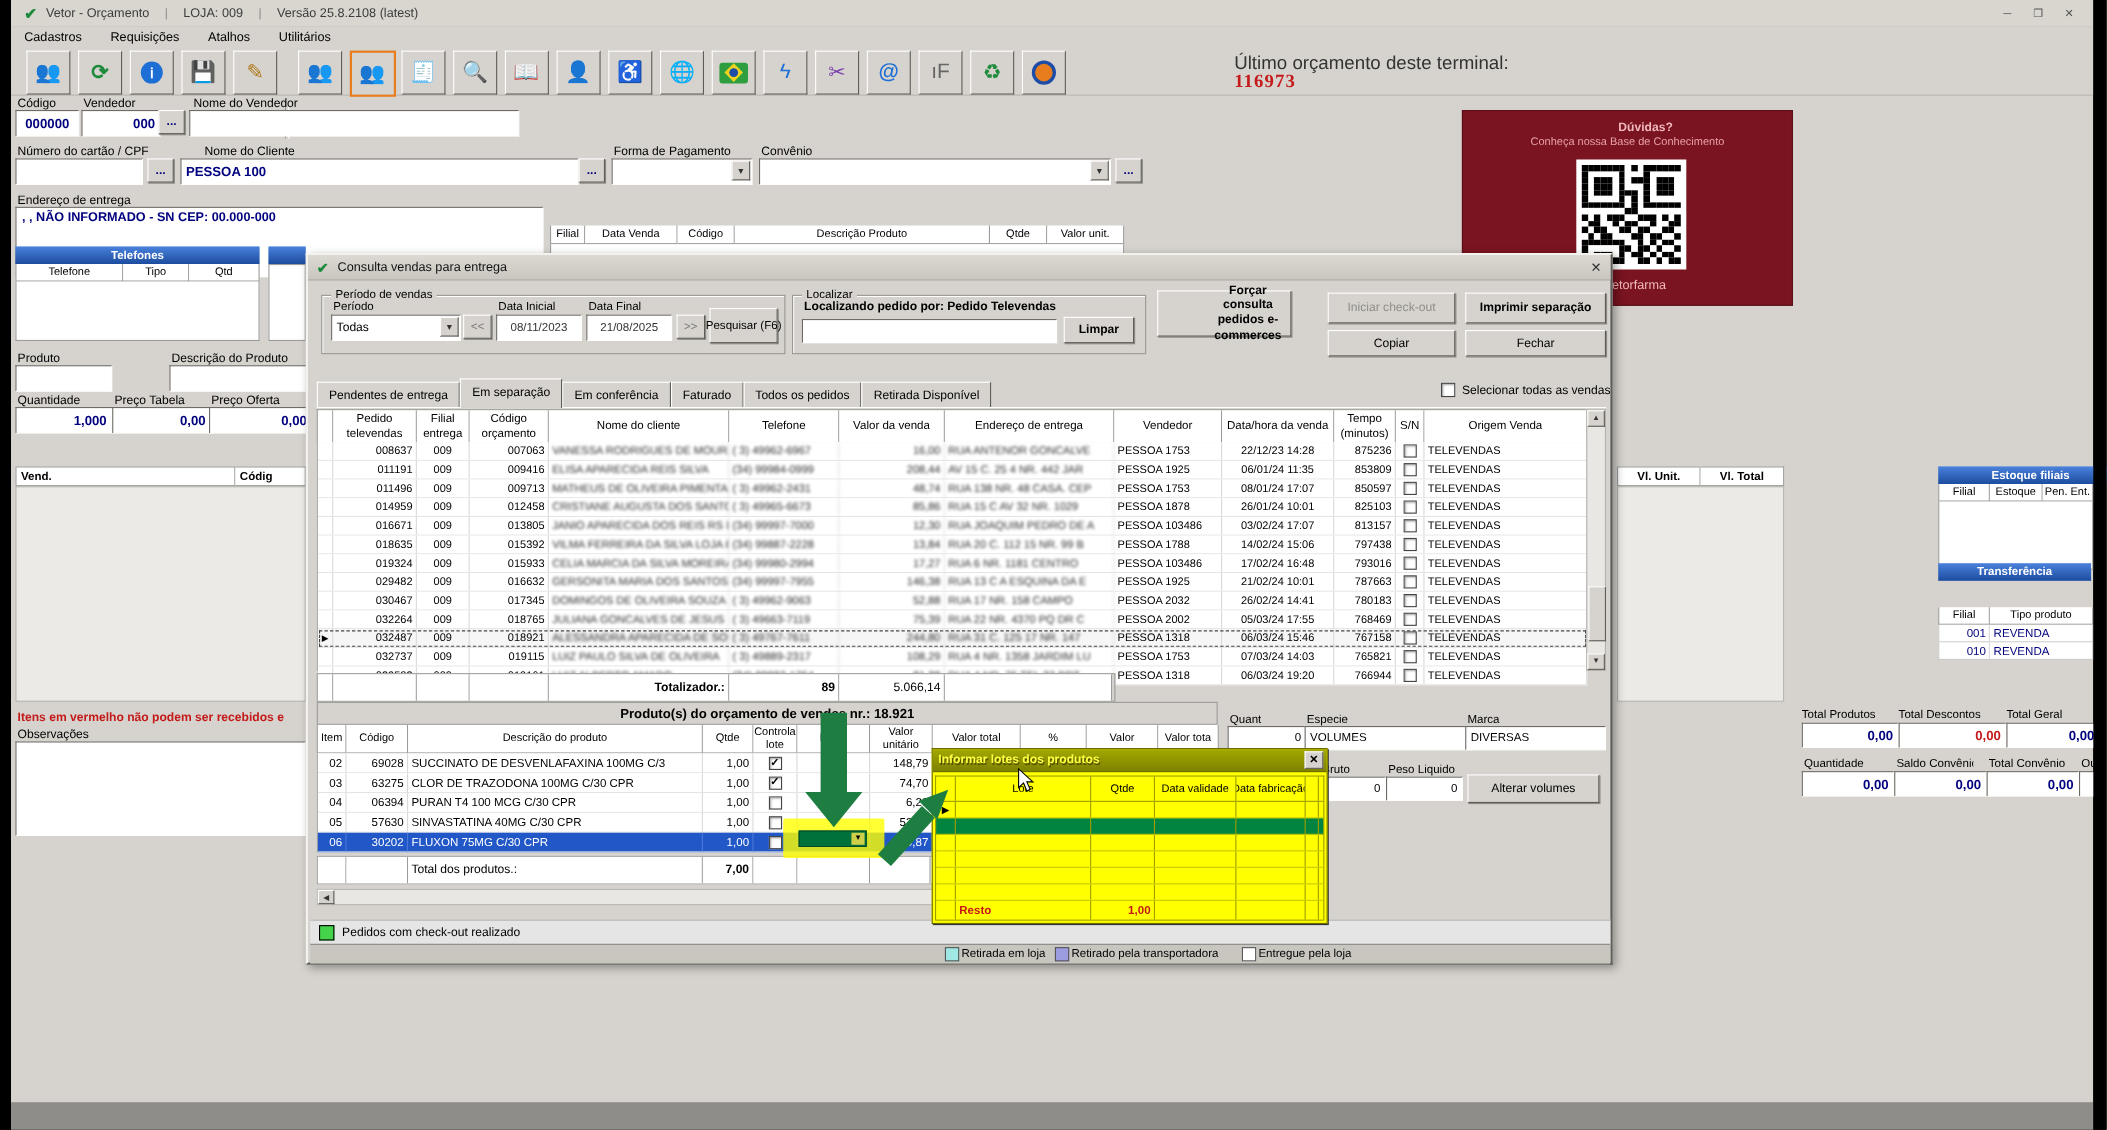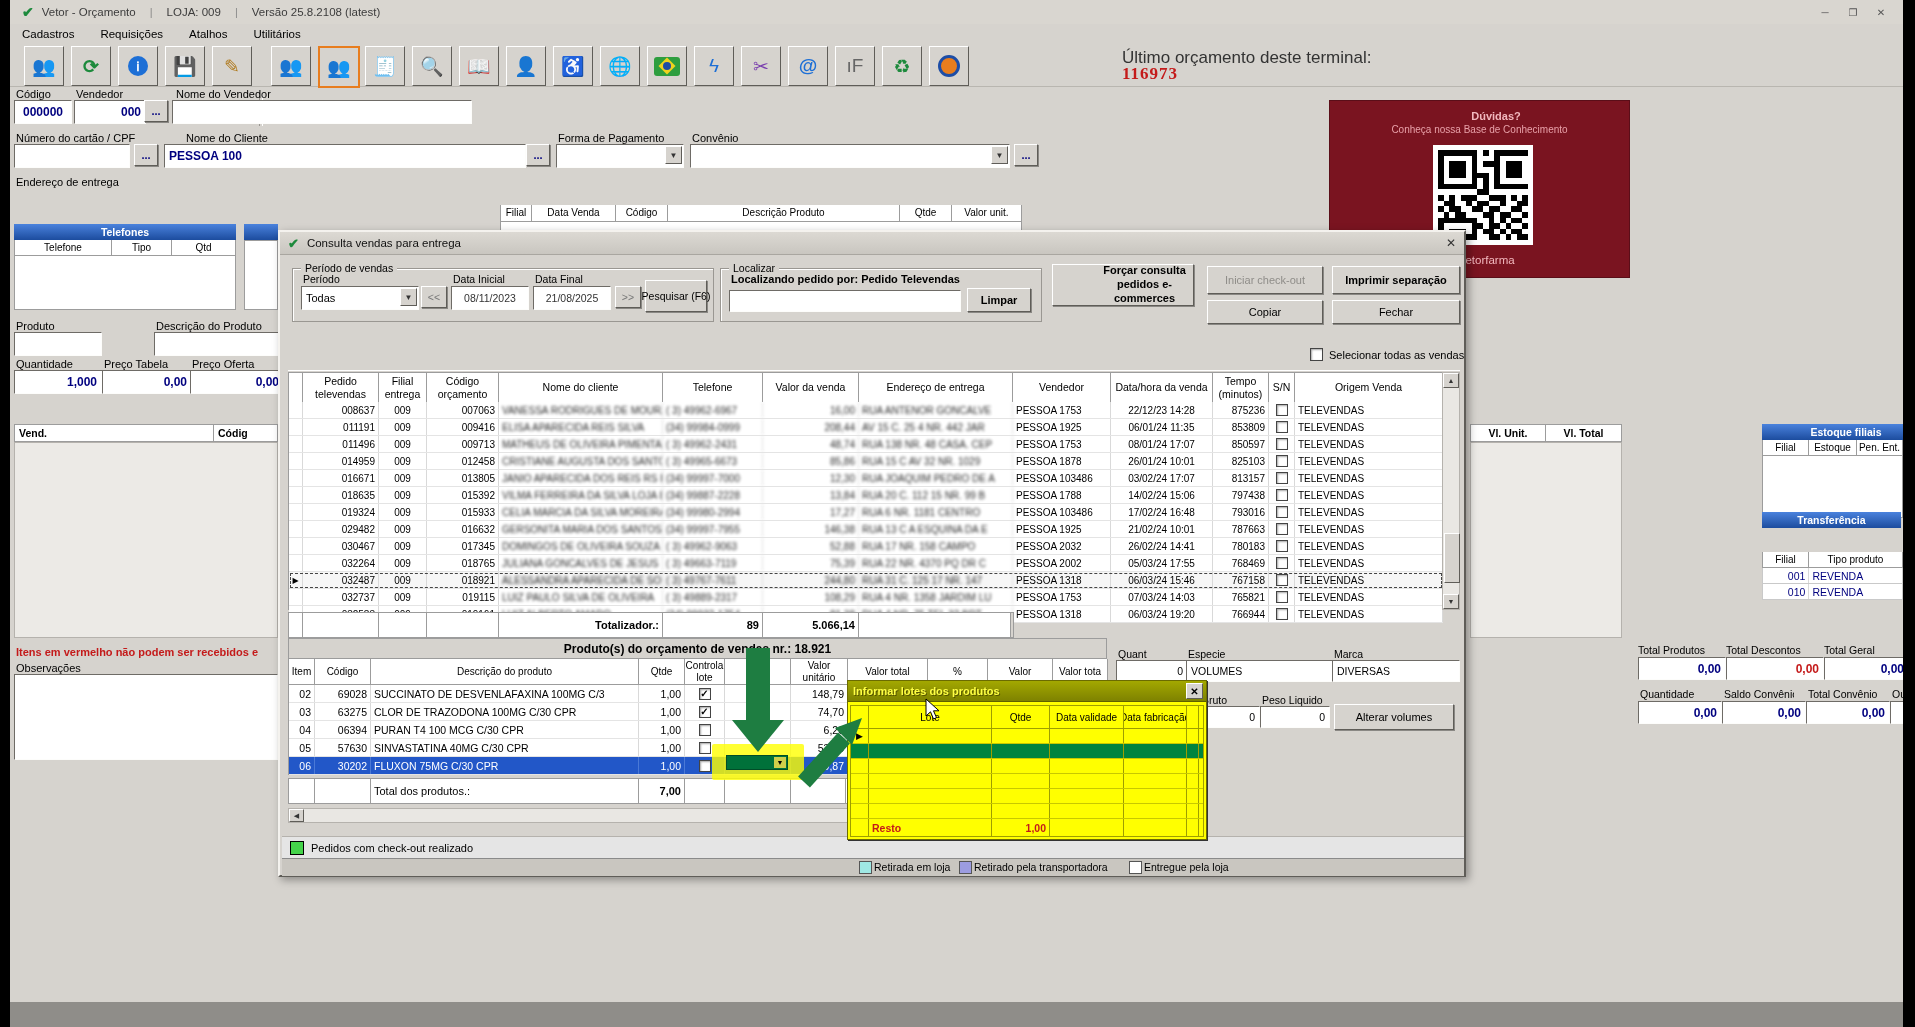--- a/index.html
+++ b/index.html
@@ -154,20 +154,23 @@
   <div class="abs in" style="left:556px;top:144px;width:126px;height:22px;">
     <span class="abs sb-btn" style="right:1px;top:1px;width:17px;height:18px;font-size:8px;">▼</span>
   </div>
   <div class="abs lbl" style="left:692px;top:132px;">Convênio</div>
   <div class="abs in" style="left:690px;top:144px;width:318px;height:22px;">
     <span class="abs sb-btn" style="right:1px;top:1px;width:17px;height:18px;font-size:8px;">▼</span>
   </div>
   <div class="abs btn" style="left:1014px;top:144px;width:24px;height:22px;color:#00007f;font-weight:bold;">...</div>
 
   <div class="abs lbl" style="left:16px;top:176px;">Endereço de entrega</div>
+  <div class="abs in" style="left:14px;top:188px;width:478px;height:62px;">
+    <div class="nv" style="padding:3px 5px;font-size:11.5px;">, , NÃO INFORMADO - SN CEP: 00.000-000</div>
+  </div>
 
   <div class="abs" id="lastitems-cols" style="left:500px;top:205px;width:522px;height:17px;display:flex;">
       <div class="hcell" style="width: 32px; height: 17px; border-left: 1px solid rgb(156, 156, 156); font-size: 10px;">Filial</div>
       <div class="hcell" style="width: 84px; height: 17px; border-left: none; font-size: 10px;">Data Venda</div>
       <div class="hcell" style="width: 52px; height: 17px; border-left: none; font-size: 10px;">Código</div>
       <div class="hcell" style="width: 232px; height: 17px; border-left: none; font-size: 10px;">Descrição Produto</div>
       <div class="hcell" style="width: 52px; height: 17px; border-left: none; font-size: 10px;">Qtde</div>
       <div class="hcell" style="width: 70px; height: 17px; border-left: none; font-size: 10px;">Valor unit.</div>
     </div>
   <div class="abs" style="left:500px;top:222px;width:522px;height:20px;background:#fff;border:1px solid #9c9c9c;border-top:none;box-sizing:border-box;"></div>
@@ -542,27 +545,35 @@
       <div class="abs btn" style="left:352px;top:11px;width:62px;height:32px;font-size:10.5px;">Pesquisar (F6)</div>
     </div>
 
     <div class="grp" style="left:440px;top:36px;width:320px;height:52px;">
       <span class="grp-lb">Localizar</span>
       <span class="abs lbl" style="left:10px;top:4px;font-weight:bold;">Localizando pedido por: Pedido Televendas</span>
       <div class="abs in" style="left:8px;top:21px;width:230px;height:20px;"></div>
       <div class="abs btn" style="left:246px;top:19px;width:64px;height:24px;font-weight:bold;">Limpar</div>
     </div>
 
-    <div class="abs btn" style="left:772px;top:32px;width:142px;height:42px;font-weight:bold;white-space:pre-line;line-height:1.25;padding-left:43px;">Forçar consulta
+    <div class="abs btn" style="left:772px;top:32px;width:122px;height:42px;font-weight:bold;white-space:pre-line;line-height:1.25;padding-left:43px;">Forçar consulta
 pedidos e-commerces</div>
     <div class="abs btn" style="left:927px;top:34px;width:116px;height:28px;color:#8f8d89;">Iniciar check-out</div>
     <div class="abs btn" style="left:1052px;top:34px;width:128px;height:28px;font-weight:bold;">Imprimir separação</div>
     <div class="abs btn" style="left:927px;top:68px;width:116px;height:24px;">Copiar</div>
     <div class="abs btn" style="left:1052px;top:68px;width:128px;height:24px;">Fechar</div>
 
+    <div class="abs f" id="tabs" style="left:8px;top:115px;height:24px;align-items:flex-end;">
+        <div class="tab">Pendentes de entrega</div>
+        <div class="tab active">Em separação</div>
+        <div class="tab">Em conferência</div>
+        <div class="tab">Faturado</div>
+        <div class="tab">Todos os pedidos</div>
+        <div class="tab">Retirada Disponível</div>
+      </div>
     <div class="abs" style="left:8px;top:138px;width:1172px;height:1px;background:#fff;"></div>
     <div class="abs f" style="left:1030px;top:116px;gap:6px;">
       <span class="cb"></span>
       <span class="lbl">Selecionar todas as vendas</span>
     </div>
 
     <div class="abs" id="sales-head" style="left:8px;top:140px;width:1154px;height:30px;display:flex;border-left:1px solid #9c9c9c;border-top:1px solid #9c9c9c;box-sizing:content-box;">
         <div class="hcell" style="width: 14px;"></div>
         <div class="hcell" style="width: 76px;">Pedido
 televendas</div>
@@ -811,21 +822,21 @@
       <div class="abs" style="left:1px;top:160px;width:14px;height:48px;background:#d6d3ce;border:1px solid;border-color:#fff #5f5d58 #5f5d58 #fff;"></div>
     </div>
 
     <div class="abs" id="totalizer" style="left:8px;top:380px;width:724px;height:24px;display:flex;border:1px solid #9c9c9c;box-sizing:content-box;background:#d6d3ce;">
         <div class="cell" style="width: 14px; height: 24px; justify-content: flex-end; font-weight: bold; font-size: 11px; background: rgb(255, 255, 255); border-right: 1px solid rgb(156, 156, 156);"></div>
         <div class="cell" style="width: 76px; height: 24px; justify-content: flex-end; font-weight: bold; font-size: 11px; background: rgb(255, 255, 255); border-right: 1px solid rgb(156, 156, 156);"></div>
         <div class="cell" style="width: 48px; height: 24px; justify-content: flex-end; font-weight: bold; font-size: 11px; background: rgb(255, 255, 255); border-right: 1px solid rgb(156, 156, 156);"></div>
         <div class="cell" style="width: 72px; height: 24px; justify-content: flex-end; font-weight: bold; font-size: 11px; background: rgb(255, 255, 255); border-right: 1px solid rgb(156, 156, 156);"></div>
         <div class="cell" style="width: 164px; height: 24px; justify-content: flex-end; font-weight: bold; font-size: 11px; background: rgb(255, 255, 255); border-right: 1px solid rgb(156, 156, 156);">Totalizador.:</div>
         <div class="cell" style="width: 100px; height: 24px; justify-content: flex-end; font-weight: bold; font-size: 11px; background: rgb(255, 255, 255); border-right: 1px solid rgb(156, 156, 156);">89</div>
-        <div class="cell" style="width: 96px; height: 24px; justify-content: flex-end; font-weight: bold; font-size: 11px; background: rgb(255, 255, 255); border-right: 1px solid rgb(156, 156, 156);">5.066,14</div>
+        <div class="cell" style="width: 96px; height: 24px; justify-content: flex-end; font-weight: normal; font-size: 11px; background: rgb(255, 255, 255); border-right: 1px solid rgb(156, 156, 156);">5.066,14</div>
         <div class="cell" style="width: 152px; height: 24px; justify-content: flex-end; font-weight: bold; font-size: 11px; background: rgb(255, 255, 255); border-right: 1px solid rgb(156, 156, 156);"></div>
       </div>
 
     <div class="abs f" style="left:8px;top:406px;width:819px;height:21px;border:1px solid #9c9c9c;box-sizing:border-box;justify-content:center;background:#d6d3ce;">
       <span style="font-weight:bold;font-size:12px;">Produto(s) do orçamento de vendas nr.: 18.921</span>
     </div>
     <div class="abs" id="prod-head" style="left:8px;top:427px;width:819px;height:26px;display:flex;border-left:1px solid #9c9c9c;">
         <div class="hcell" style="width: 26px; font-size: 10px;">Item</div>
         <div class="hcell" style="width: 56px; font-size: 10px;">Código</div>
         <div class="hcell" style="width: 268px; font-size: 10px;">Descrição do produto</div>

